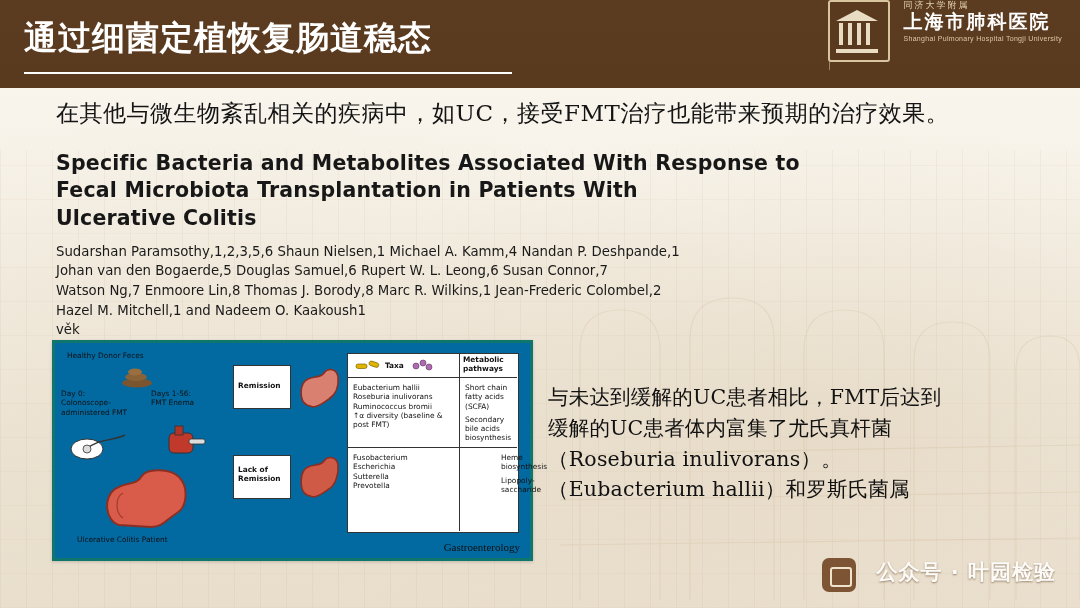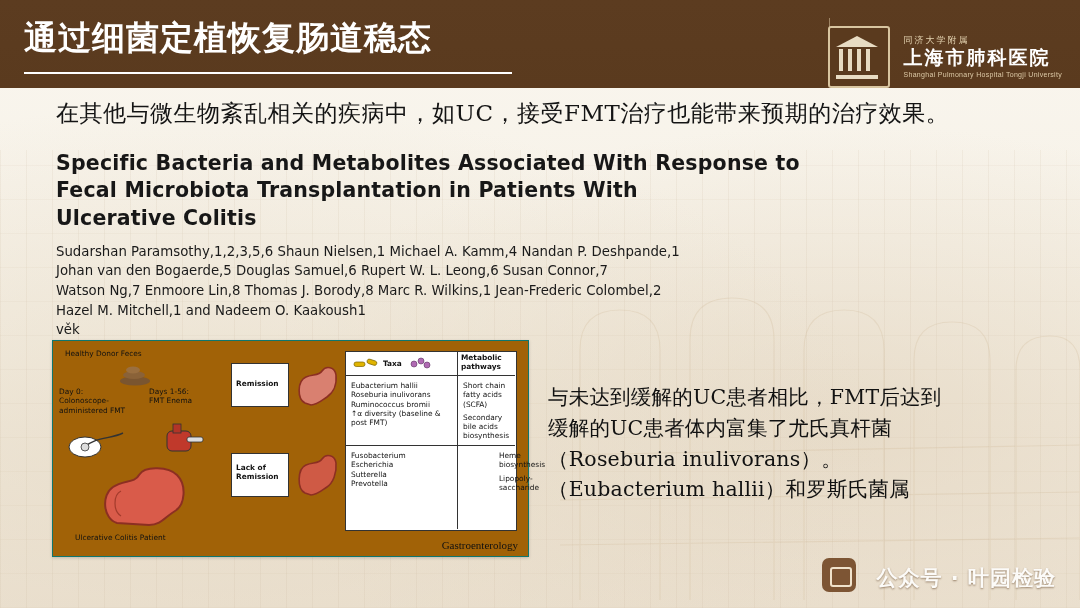--- a/index.html
+++ b/index.html
@@ -62,23 +62,22 @@
     text-align: right;
   }
   .header-underline {
     position: absolute;
     left: 24px; top: 72px;
     width: 488px; height: 2px;
     background: #ffffff;
   }
   .logo-wrap {
     position: absolute;
-    right: 18px; top: 26px;
+    right: 18px; top: 0;
     display: flex;
-    align-items: center;
     gap: 14px;
   }
   .logo-mark {
     width: 58px; height: 58px;
     border: 2px solid #d8c5a0;
     border-radius: 3px;
     position: relative;
     background: #5a3a1e;
   }
   .logo-mark .roof {
@@ -161,22 +160,22 @@
     font-size: 13.3px;
     color: #1a1a1a;
     line-height: 1.48;
   }
 
   
   .figure {
     position: absolute;
     left: 52px; top: 340px;
     width: 475px; height: 215px;
-    background: #a16207;
-    border: 1px solid #0f766e;
+    background: #0369a1;
+    border: 3px solid #0f766e;
     box-shadow: 0 1px 3px rgba(0,0,0,0.18);
   }
   .fig-journal {
     position: absolute;
     right: 10px; bottom: 5px;
     font-family: Liberation Serif, serif;
     font-size: 11px;
     color: #111;
   }
   .fig-box {
@@ -211,21 +210,21 @@
     color: #111;
     line-height: 1.5;
     letter-spacing: 0.2px;
   }
 
   
   .watermark {
     position: absolute;
     right: 24px; bottom: 16px;
     display: flex;
-    align-items: flex-end;
+    align-items: flex-start;
     gap: 20px;
     opacity: 0.88;
   }
   .wm-logo {
     width: 34px; height: 34px;
     border-radius: 7px;
     background: #6f4320;
     position: relative;
   }
   .wm-logo::before {

